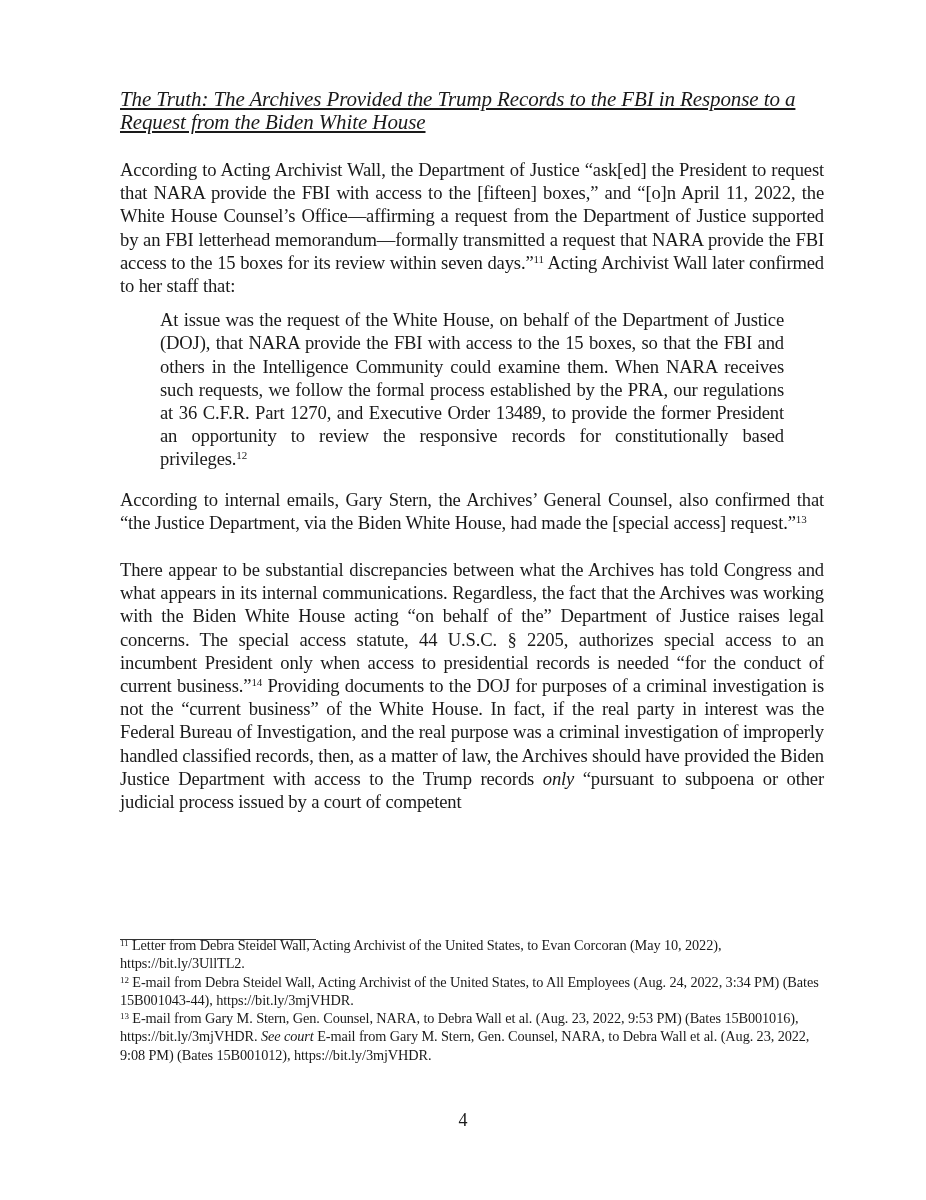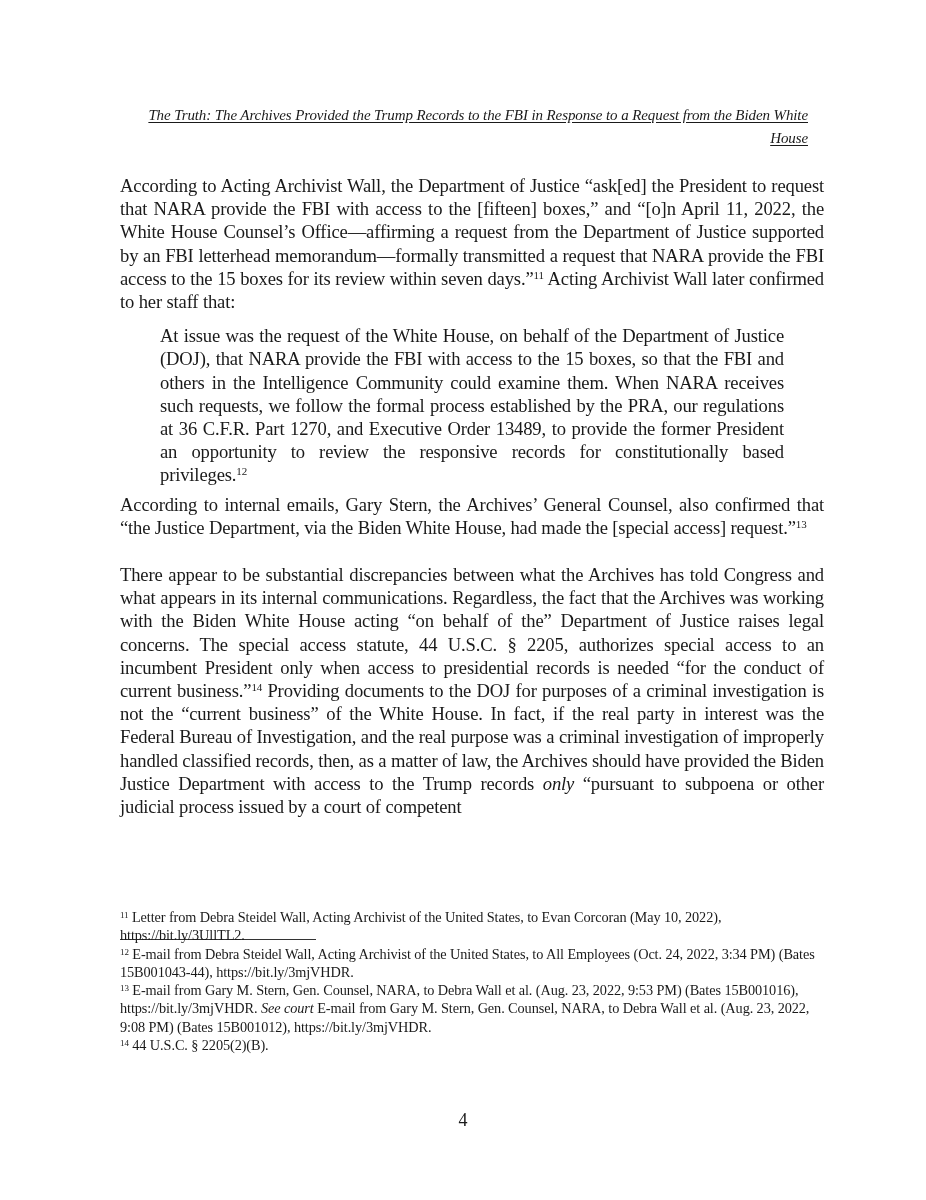--- a/index.html
+++ b/index.html
@@ -5,60 +5,59 @@
     html, body { margin: 0; padding: 0; background: #ffffff; }
     body { width: 926px; height: 1200px; position: relative; overflow: hidden; }
     .page {
       position: absolute; left: 0; top: 0; width: 926px; height: 1200px;
       background: #ffffff; color: #1a1a1a;
       font-family: "Liberation Serif", "DejaVu Serif", serif;
     }
     .content { position: absolute; left: 120px; top: 88px; width: 704px; }
     .heading {
       font-style: italic; text-decoration: underline; text-underline-offset: 2px;
-      font-size: 15px; line-height: 23px; margin: 16px; text-align: right;
+      font-size: 21px; line-height: 23px; margin: 0; text-align: left;
       letter-spacing: -0.1px;
     }
     .para {
       font-size: 18.6px; line-height: 23.2px; text-align: justify; margin: 0;
       letter-spacing: -0.15px;
     }
     .blockquote {
       font-size: 18.6px; line-height: 23.2px; text-align: justify;
       margin: 0 0 0 40px; width: 624px; letter-spacing: -0.15px;
     }
     sup { font-size: 11px; line-height: 0; vertical-align: 6px; }
     .fnrule { position: absolute; left: 120px; top: 939px; width: 196px; height: 1px; background: #333; }
-    .footnotes { position: absolute; left: 120px; top: 908px; width: 706px; }
+    .footnotes { position: absolute; left: 120px; top: 936px; width: 706px; }
     .fn { font-size: 14.3px; line-height: 18.3px; margin: 0; letter-spacing: -0.1px; }
     .fn sup { font-size: 9px; vertical-align: 4px; }
     .pagenum { position: absolute; left: 0; width: 926px; top: 1110px; text-align: center; font-size: 18px; }
   </style>
 </head>
 <body>
 
 <div class="page">
   <div class="content">
 
     <p class="heading">The Truth: The Archives Provided the Trump Records to the FBI in Response to a Request from the Biden White House</p>
 
     <p class="para" style="margin-top:24px;"><span>According to Acting Archivist Wall, the Department of Justice “ask[ed] the President to request that NARA provide the FBI with access to the [fifteen] boxes,” and “[o]n April 11, 2022, the White House Counsel’s Office—affirming a request from the Department of Justice supported by an FBI letterhead memorandum—formally transmitted a request that NARA provide the FBI access to the 15 boxes for its review within seven days.”</span><sup>11</sup><span> Acting Archivist Wall later confirmed to her staff that:</span></p>
 
     <p class="blockquote" style="margin-top:11px;"><span>At issue was the request of the White House, on behalf of the Department of Justice (DOJ), that NARA provide the FBI with access to the 15 boxes, so that the FBI and others in the Intelligence Community could examine them. When NARA receives such requests, we follow the formal process established by the PRA, our regulations at 36 C.F.R. Part 1270, and Executive Order 13489, to provide the former President an opportunity to review the responsive records for constitutionally based privileges.</span><sup>12</sup></p>
 
-    <p class="para" style="margin-top:6px;"><span>According to internal emails, Gary Stern, the Archives’ General Counsel, also confirmed that “the Justice Department, via the Biden White House, had made the [special access] request.”</span><sup>13</sup></p>
+    <p class="para" style="margin-top:17px;"><span>According to internal emails, Gary Stern, the Archives’ General Counsel, also confirmed that “the Justice Department, via the Biden White House, had made the [special access] request.”</span><sup>13</sup></p>
 
 
     <p class="para" style="margin-top:24px;"><span>There appear to be substantial discrepancies between what the Archives has told Congress and what appears in its internal communications. Regardless, the fact that the Archives was working with the Biden White House acting “on behalf of the” Department of Justice raises legal concerns. The special access statute, 44 U.S.C. § 2205, authorizes special access to an incumbent President only when access to presidential records is needed “for the conduct of current business.”</span><sup>14</sup><span> Providing documents to the DOJ for purposes of a criminal investigation is not the “current business” of the White House. In fact, if the real party in interest was the Federal Bureau of Investigation, and the real purpose was a criminal investigation of improperly handled classified records, then, as a matter of law, the Archives should have provided the Biden Justice Department with access to the Trump records </span><em>only</em><span> “pursuant to subpoena or other judicial process issued by a court of competent</span></p>
 
   </div>
 
   <div class="fnrule"></div>
 
   <div class="footnotes">
     <p class="fn"><sup>11</sup><span> Letter from Debra Steidel Wall, Acting Archivist of the United States, to Evan Corcoran (May 10, 2022), https://bit.ly/3UllTL2.</span></p>
-    <p class="fn"><sup>12</sup><span> E-mail from Debra Steidel Wall, Acting Archivist of the United States, to All Employees (Oct. 24, 2022, 3:34 PM) (Bates 15B001043-44), https://bit.ly/3mjVHDR.</span></p>
+    <p class="fn"><sup>12</sup><span> E-mail from Debra Steidel Wall, Acting Archivist of the United States, to All Employees (Aug. 24, 2022, 3:34 PM) (Bates 15B001043-44), https://bit.ly/3mjVHDR.</span></p>
     <p class="fn"><sup>13</sup><span> E-mail from Gary M. Stern, Gen. Counsel, NARA, to Debra Wall et al. (Aug. 23, 2022, 9:53 PM) (Bates 15B001016), https://bit.ly/3mjVHDR. </span><em>See court</em><span> E-mail from Gary M. Stern, Gen. Counsel, NARA, to Debra Wall et al. (Aug. 23, 2022, 9:08 PM) (Bates 15B001012), https://bit.ly/3mjVHDR.</span></p>
-    <p class="fn"><sup>14</sup><span> 44 U.S.C. § 2205(2)(B).</span></p>
   </div>
 
   <div class="pagenum">4</div>
 </div>
 
 </body></html>

